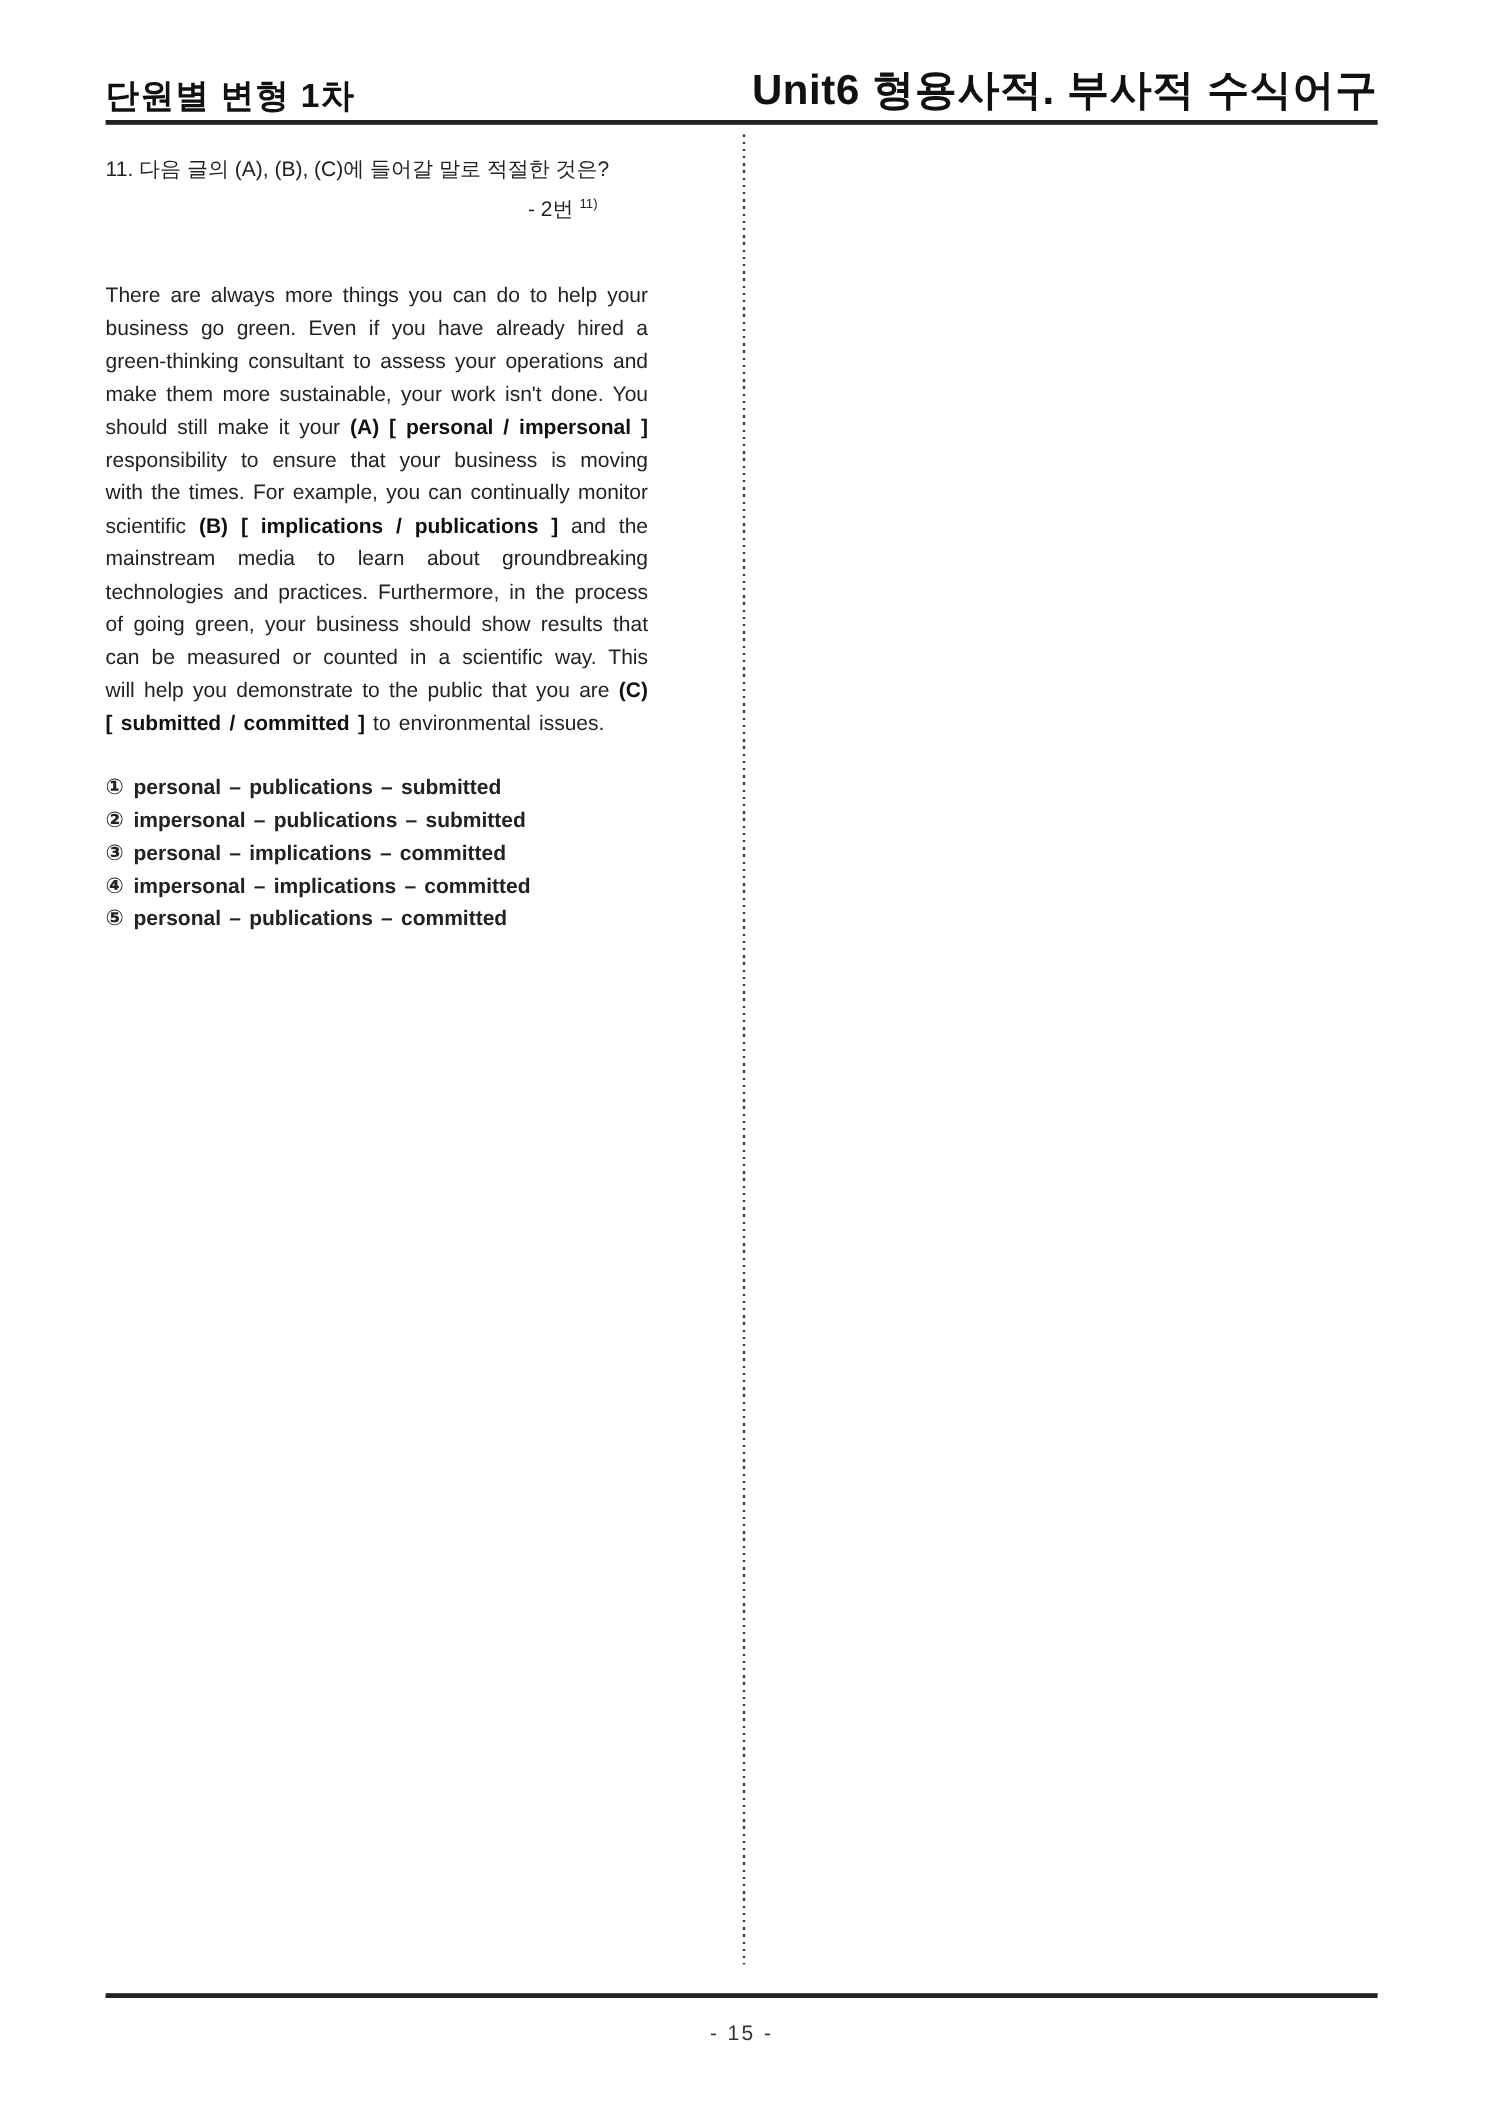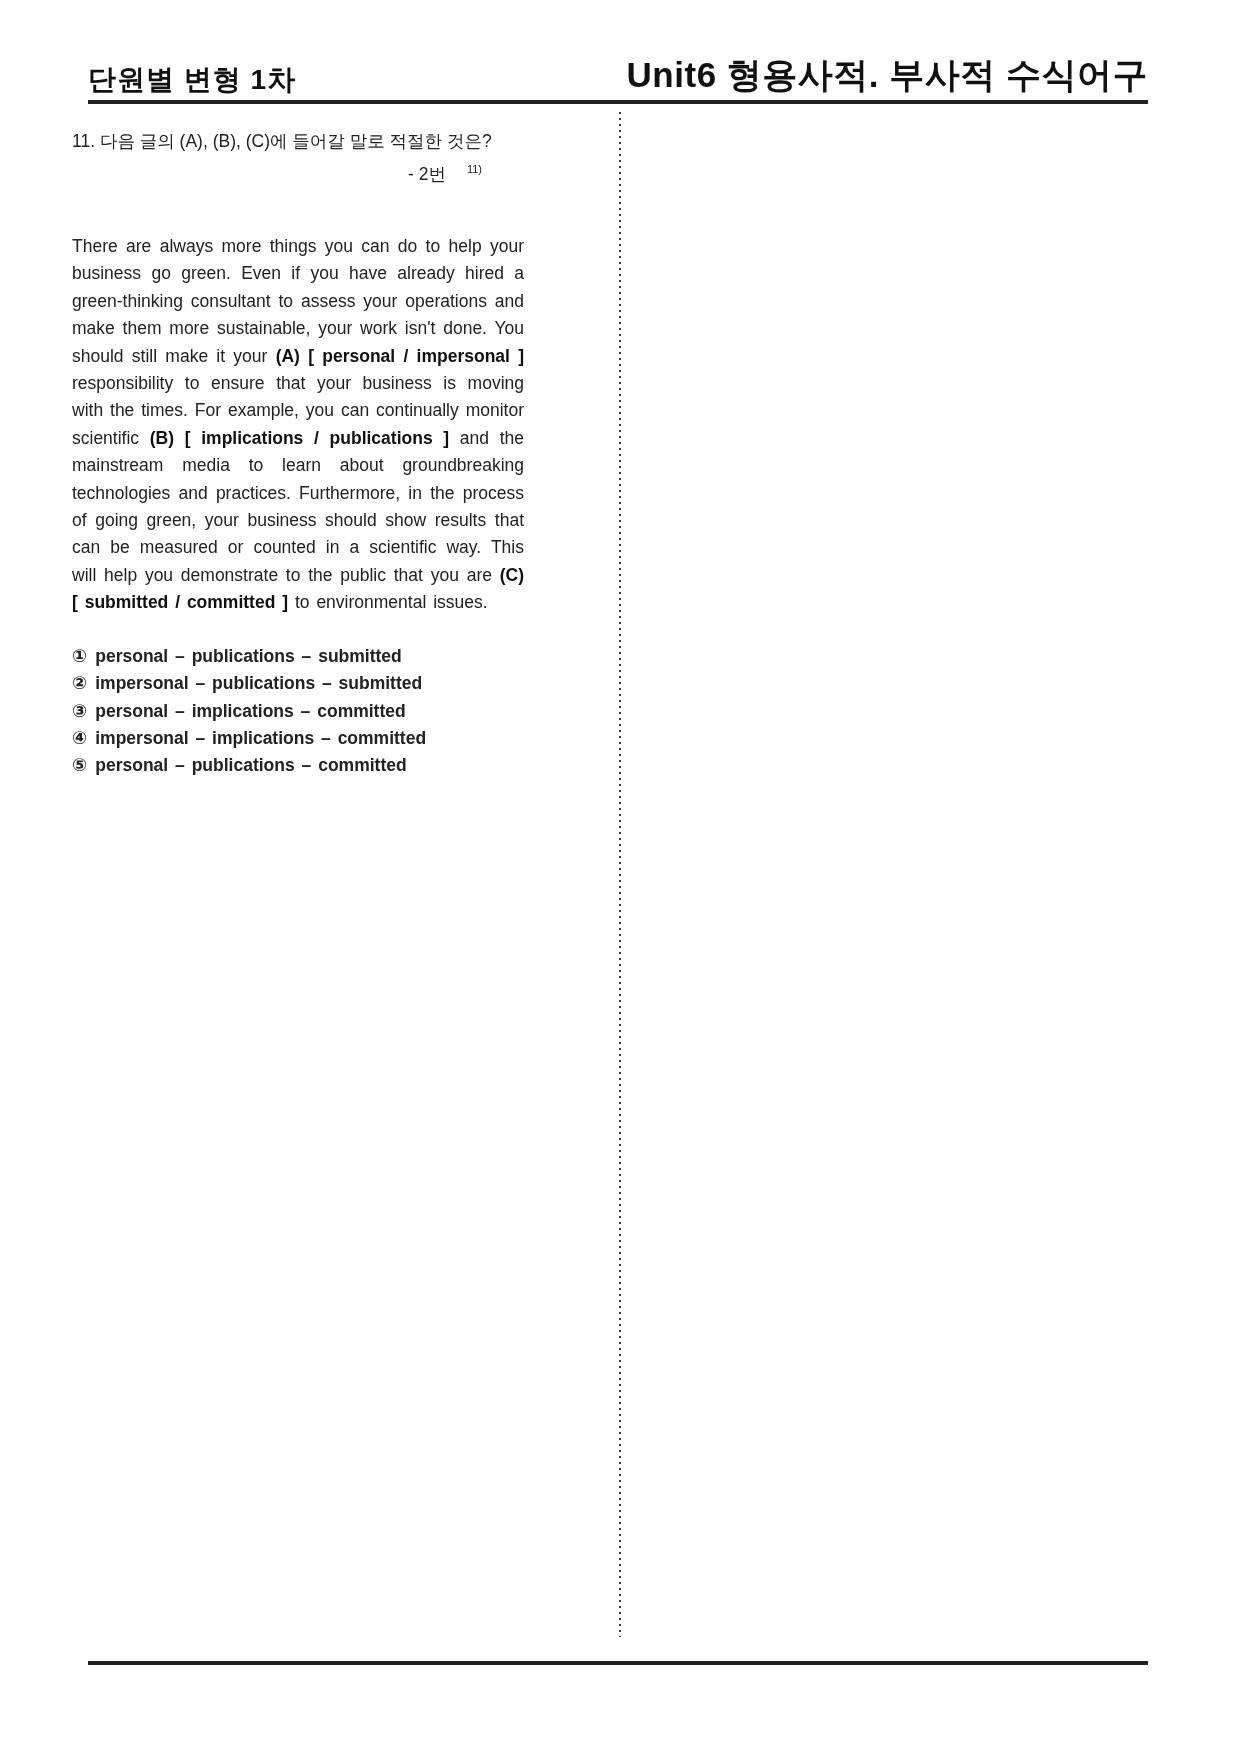--- a/index.html
+++ b/index.html
@@ -18,24 +18,24 @@
   .header-right { font-size: 35px; font-weight: bold; letter-spacing: 0.5px; color: #111; }
   .header-rule { position: absolute; left: 88px; top: 100px; width: 1060px; height: 4px; background: #222; }
 
   
   .column-divider {
     position: absolute; left: 619px; top: 112px; width: 2px; height: 1525px;
     background-image: repeating-linear-gradient(to bottom, #3a3a3a 0 2px, transparent 2px 6px);
   }
 
   
-  .left-column { position: absolute; left: 72px; top: 128px; width: 452px; }
+  .left-column { position: absolute; left: 88px; top: 128px; width: 452px; }
   .question-line { font-size: 17.5px; line-height: 26px; color: #222; }
   .question-ref { text-align: right; padding-right: 42px; margin-top: 8px; font-size: 17.5px; color: #222; }
-  .question-ref sup { font-size: 11px; vertical-align: super; margin-left: 21px; }
+  .question-ref sup { font-size: 11px; vertical-align: super; margin-left: 5px; }
 
   .passage {
     margin-top: 47px;
     font-size: 17.5px; line-height: 27.4px;
     text-align: justify; text-justify: inter-word;
     color: #222;
     word-spacing: 2px;
   }
   .seg-bold { font-weight: bold; color: #111; }
 
@@ -73,15 +73,16 @@
       <li><span class="marker">①</span><span>personal – publications – submitted</span></li>
       <li><span class="marker">②</span><span>impersonal – publications – submitted</span></li>
       <li><span class="marker">③</span><span>personal – implications – committed</span></li>
       <li><span class="marker">④</span><span>impersonal – implications – committed</span></li>
       <li><span class="marker">⑤</span><span>personal – publications – committed</span></li>
     </ul>
 
   </div>
 
   <div class="footer-rule"></div>
+  <div class="page-number">- 15 -</div>
   <div class="book-title">맞수 구문독해 기본</div>
 
 </div>
 
 </body></html>

